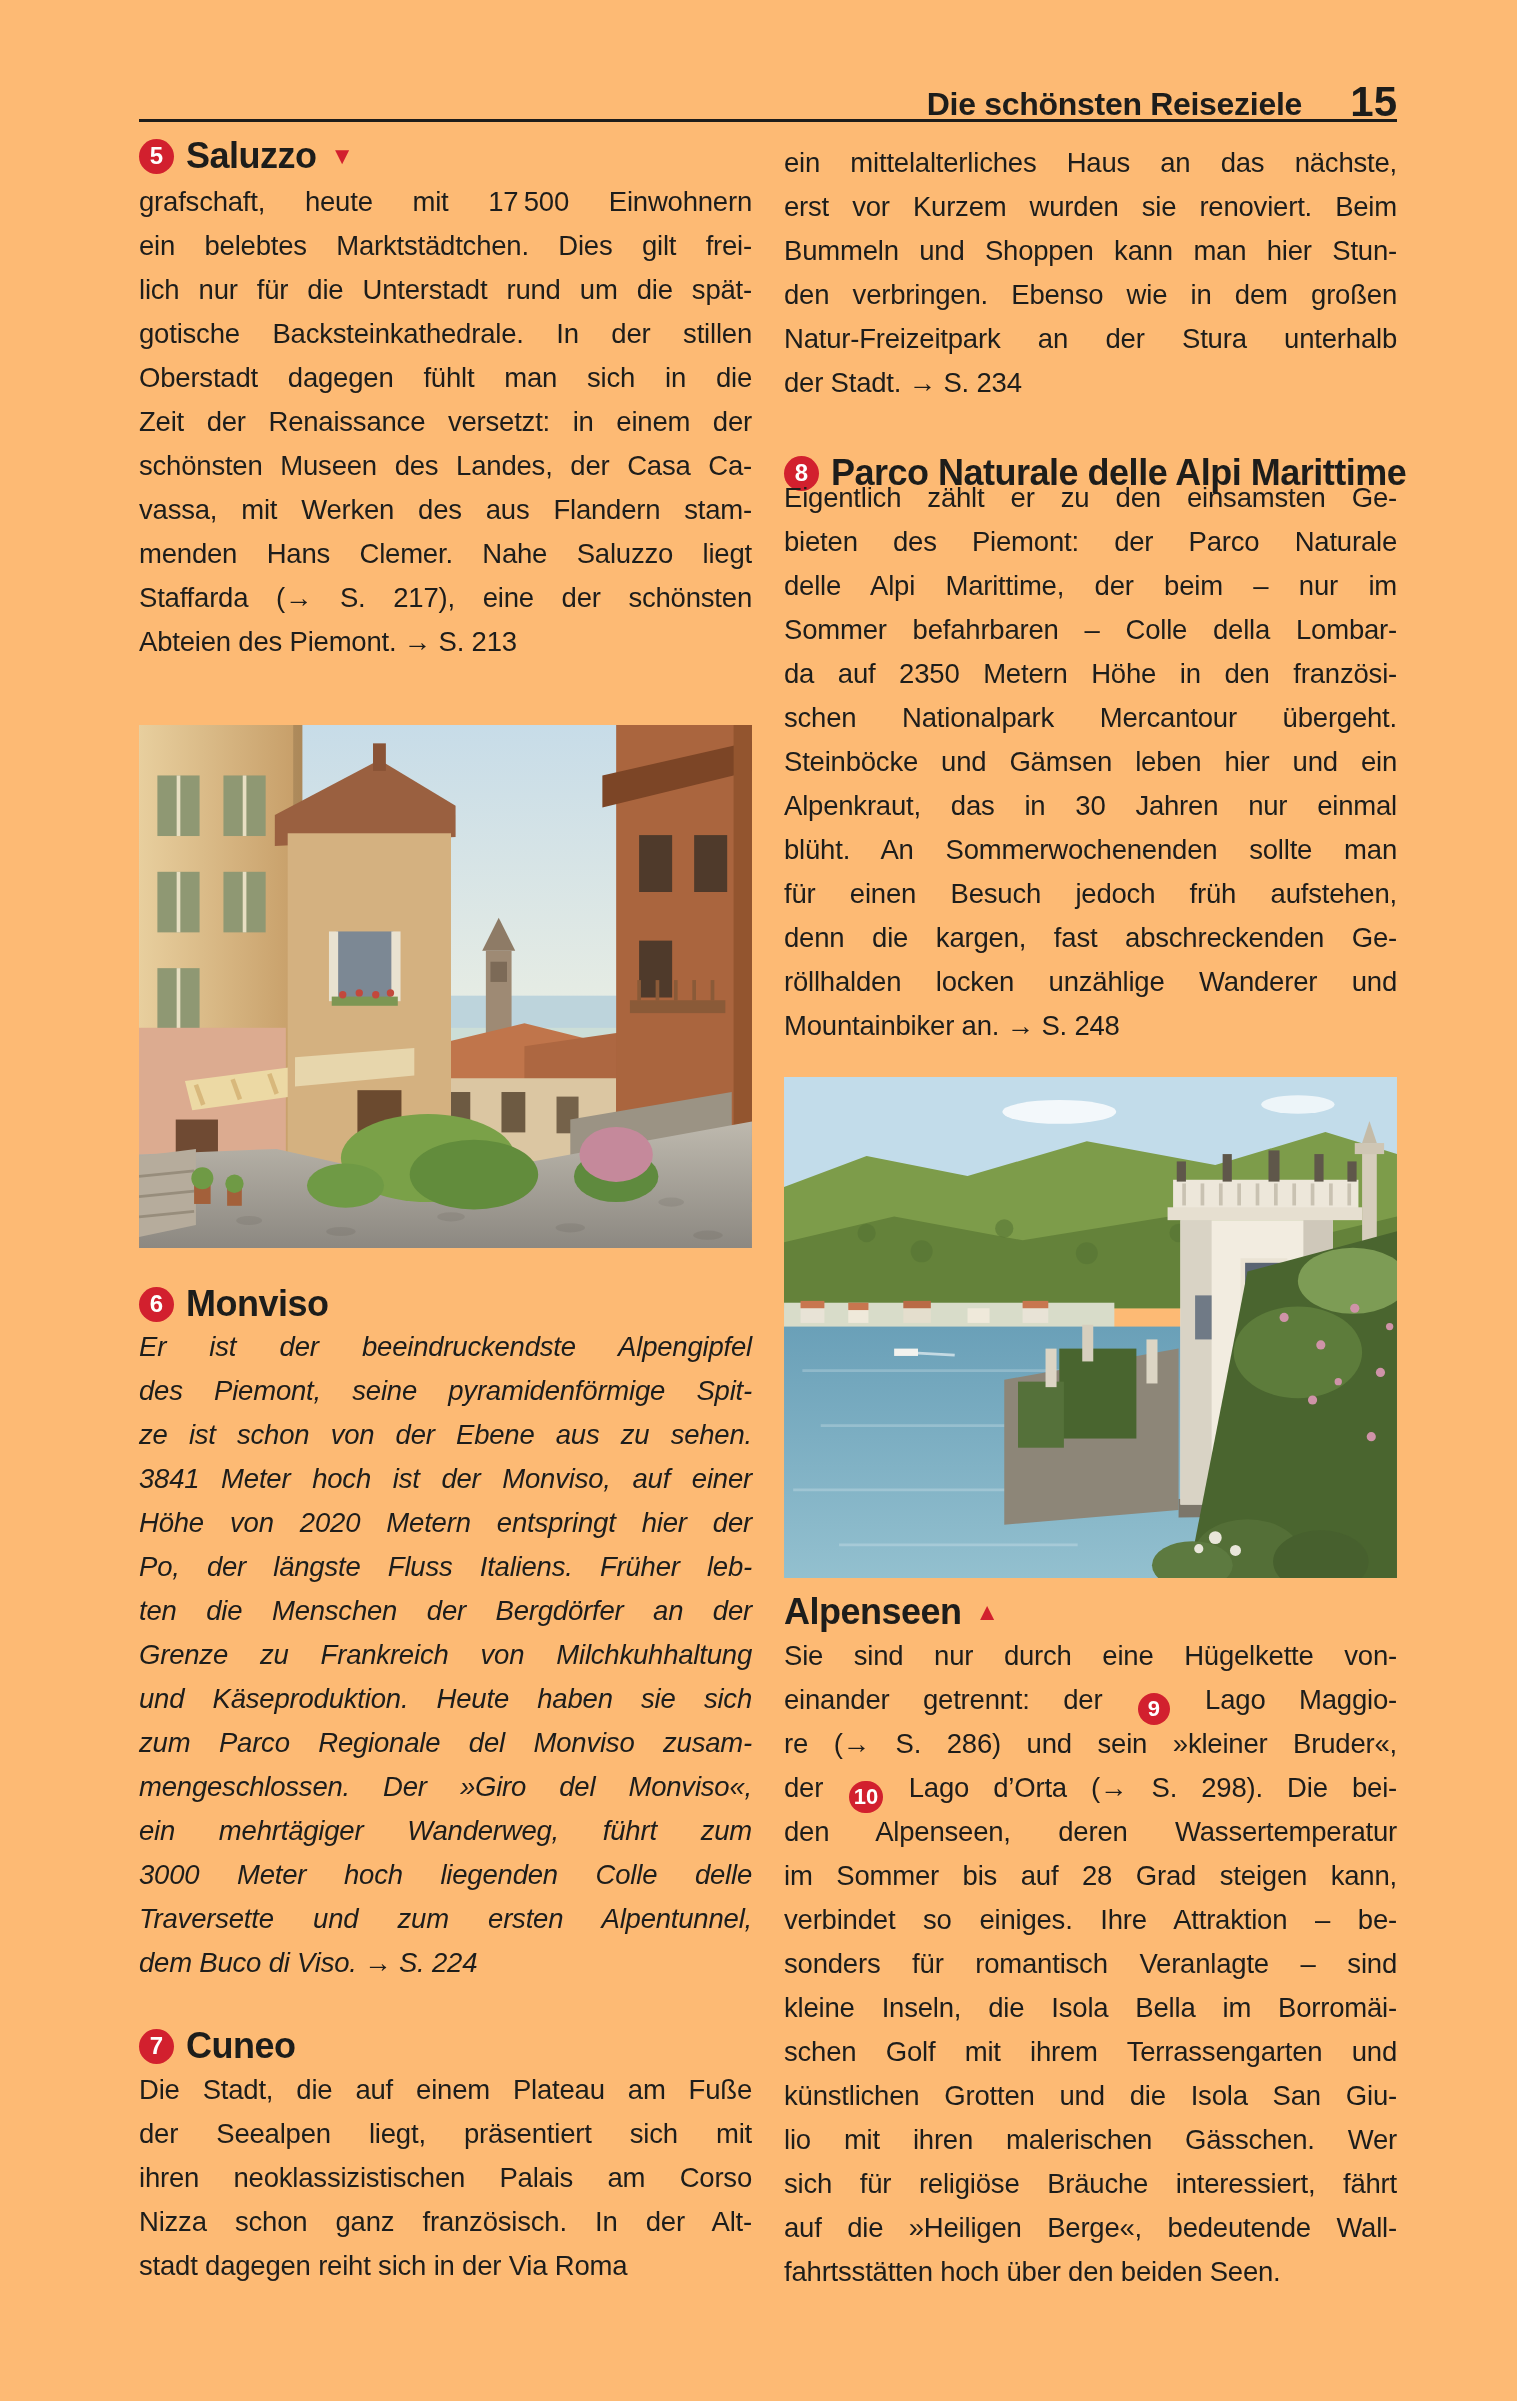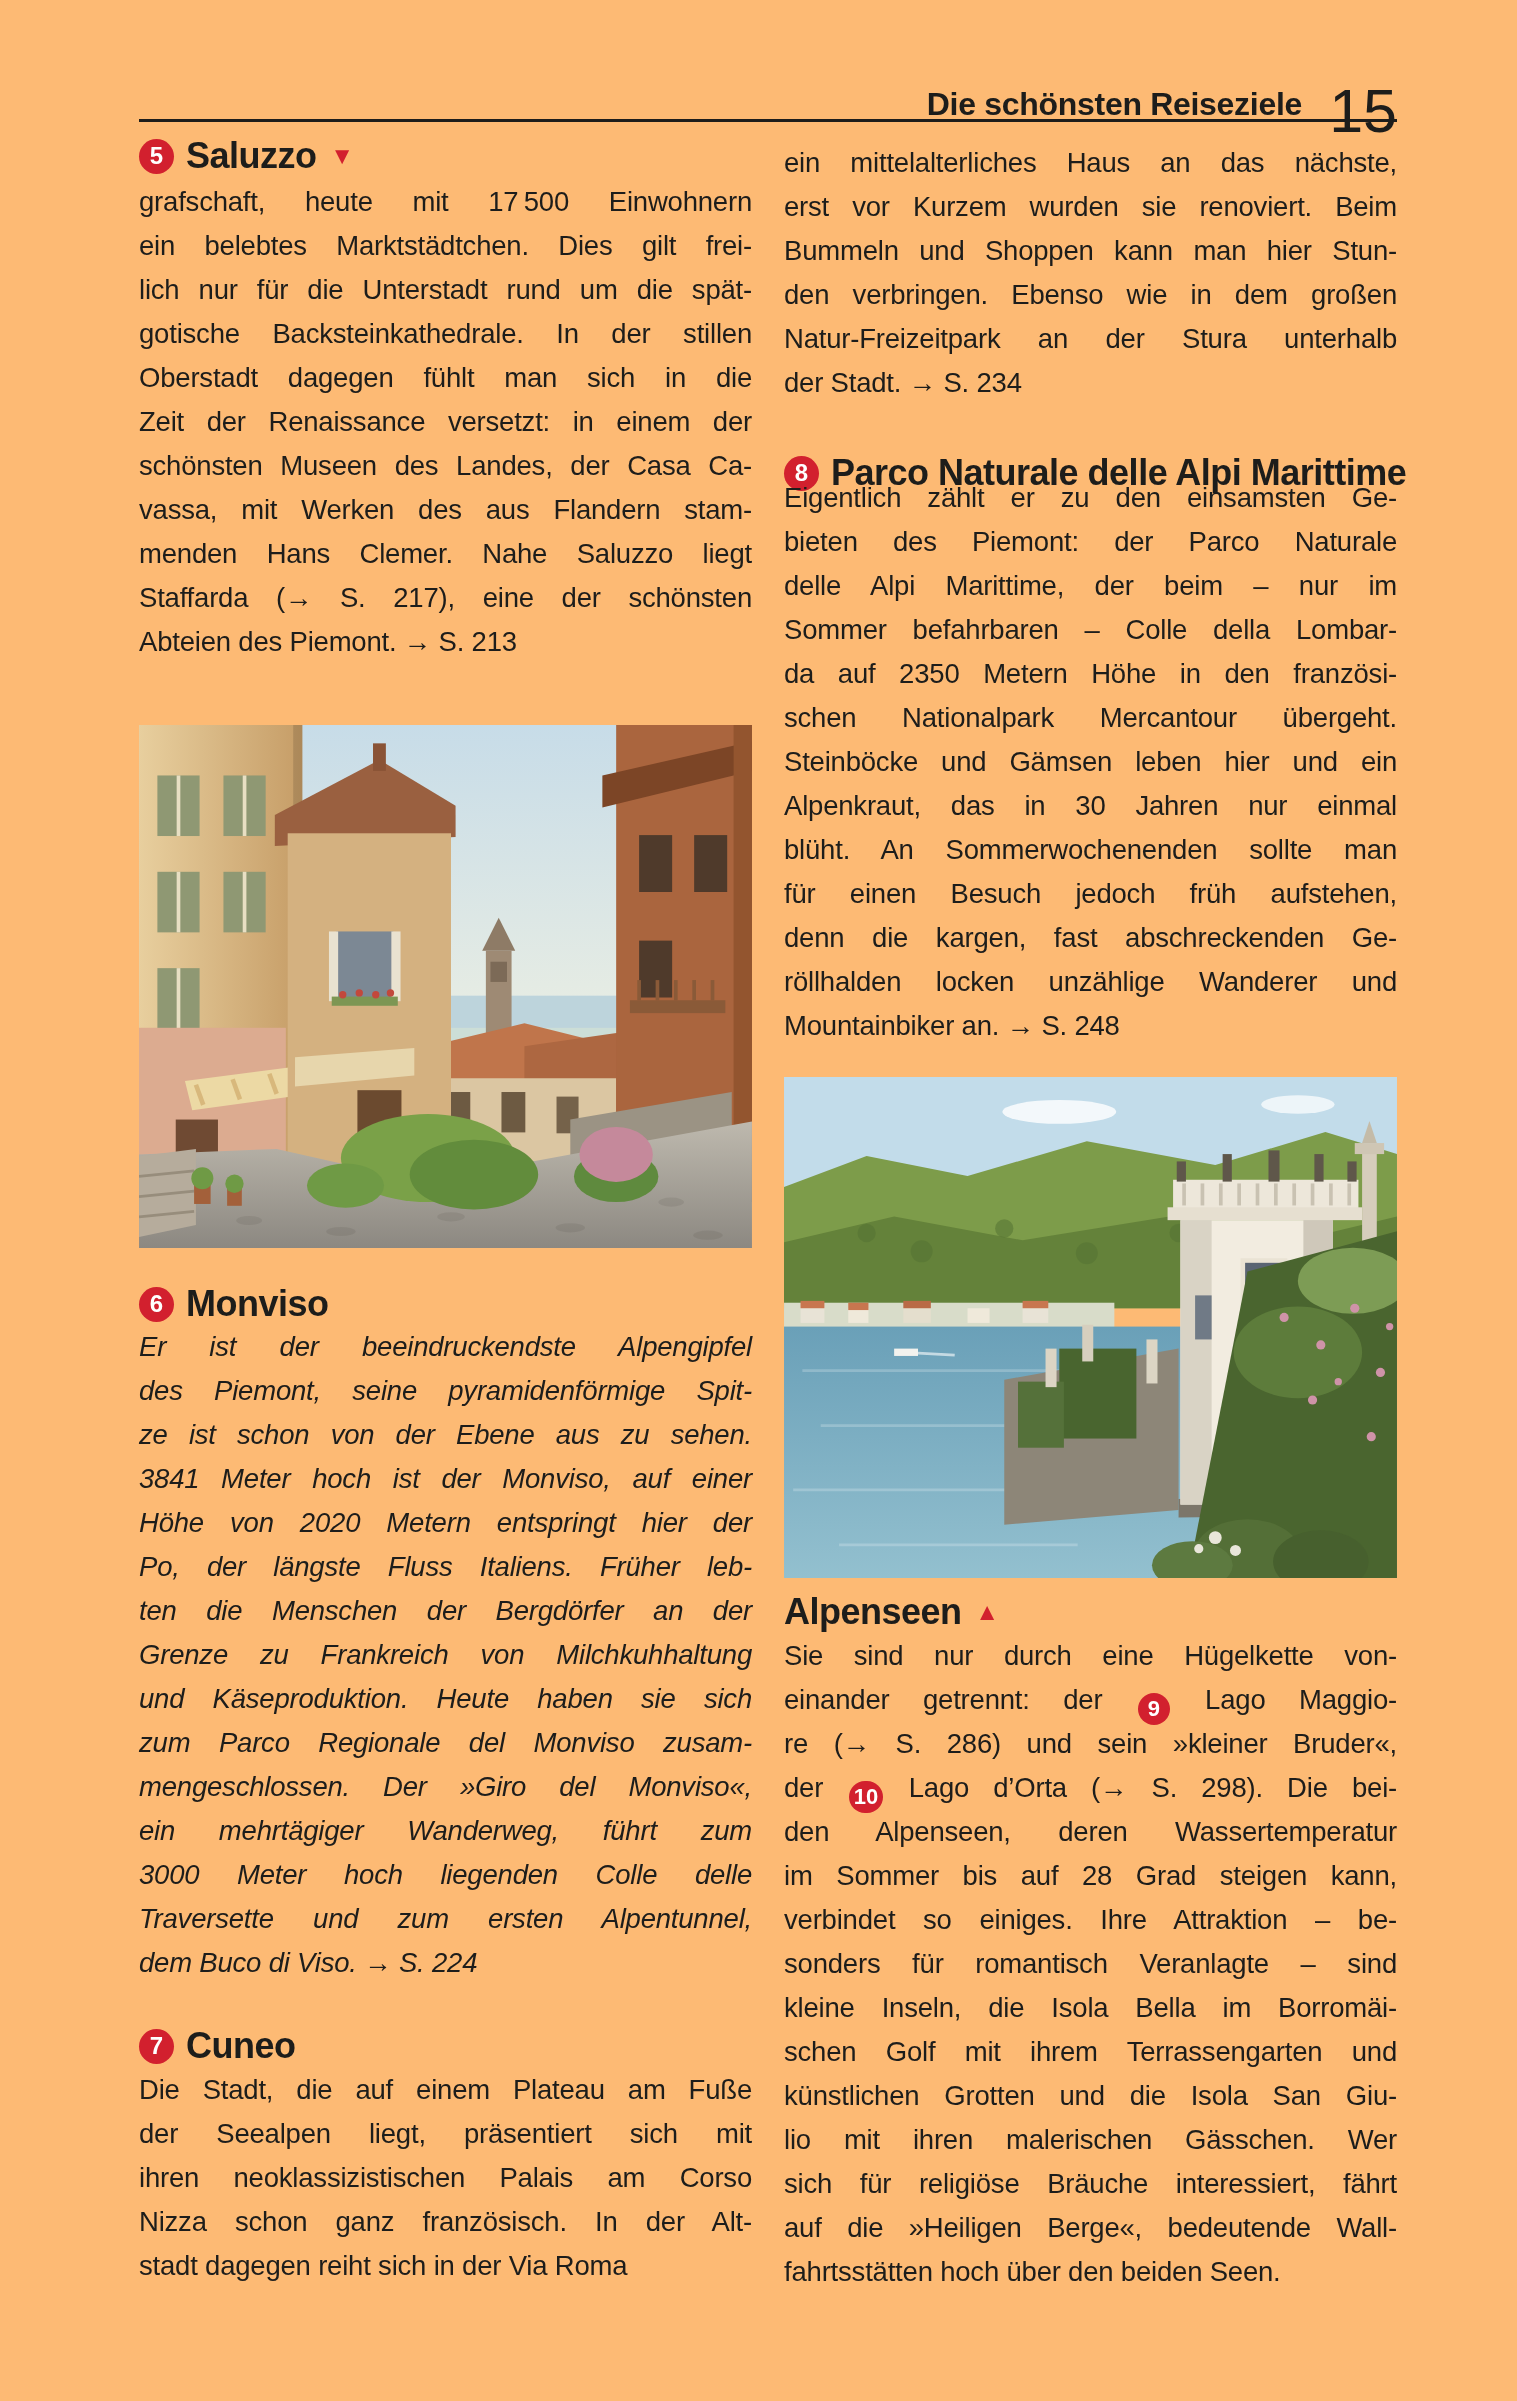--- a/index.html
+++ b/index.html
@@ -4,21 +4,21 @@
 <style>
   html,body{margin:0;padding:0;background:#555;}
   #page{
     position:relative;width:1517px;height:2401px;margin:0 auto;
     background:#fdba74;color:#1d1d1b;
     font-family:"Liberation Sans","DejaVu Sans",sans-serif;
     overflow:hidden;
   }
   
   .hdr-title{position:absolute;top:88px;right:215px;font-size:32px;font-weight:700;letter-spacing:-0.3px;line-height:1;}
-  .hdr-num{position:absolute;top:81px;right:120px;font-size:61px;font-weight:400;line-height:1;}
+  .hdr-num{position:absolute;top:81px;right:120px;font-size:42px;font-weight:700;line-height:1;}
   .hdr-rule{position:absolute;top:119px;left:139px;width:1258px;height:2.8px;background:#1d1d1b;}
   
   .col{position:absolute;top:0;height:100%;}
   #col-left{left:139px;width:613px;}
   #col-right{left:784px;width:613px;}
   .block{position:absolute;left:0;width:100%;}
   
   .para{font-size:27.5px;letter-spacing:-0.2px;}
   .line{height:44px;line-height:44px;text-align:justify;text-align-last:justify;}
   .line.end{text-align:center;text-align-last:left;}

